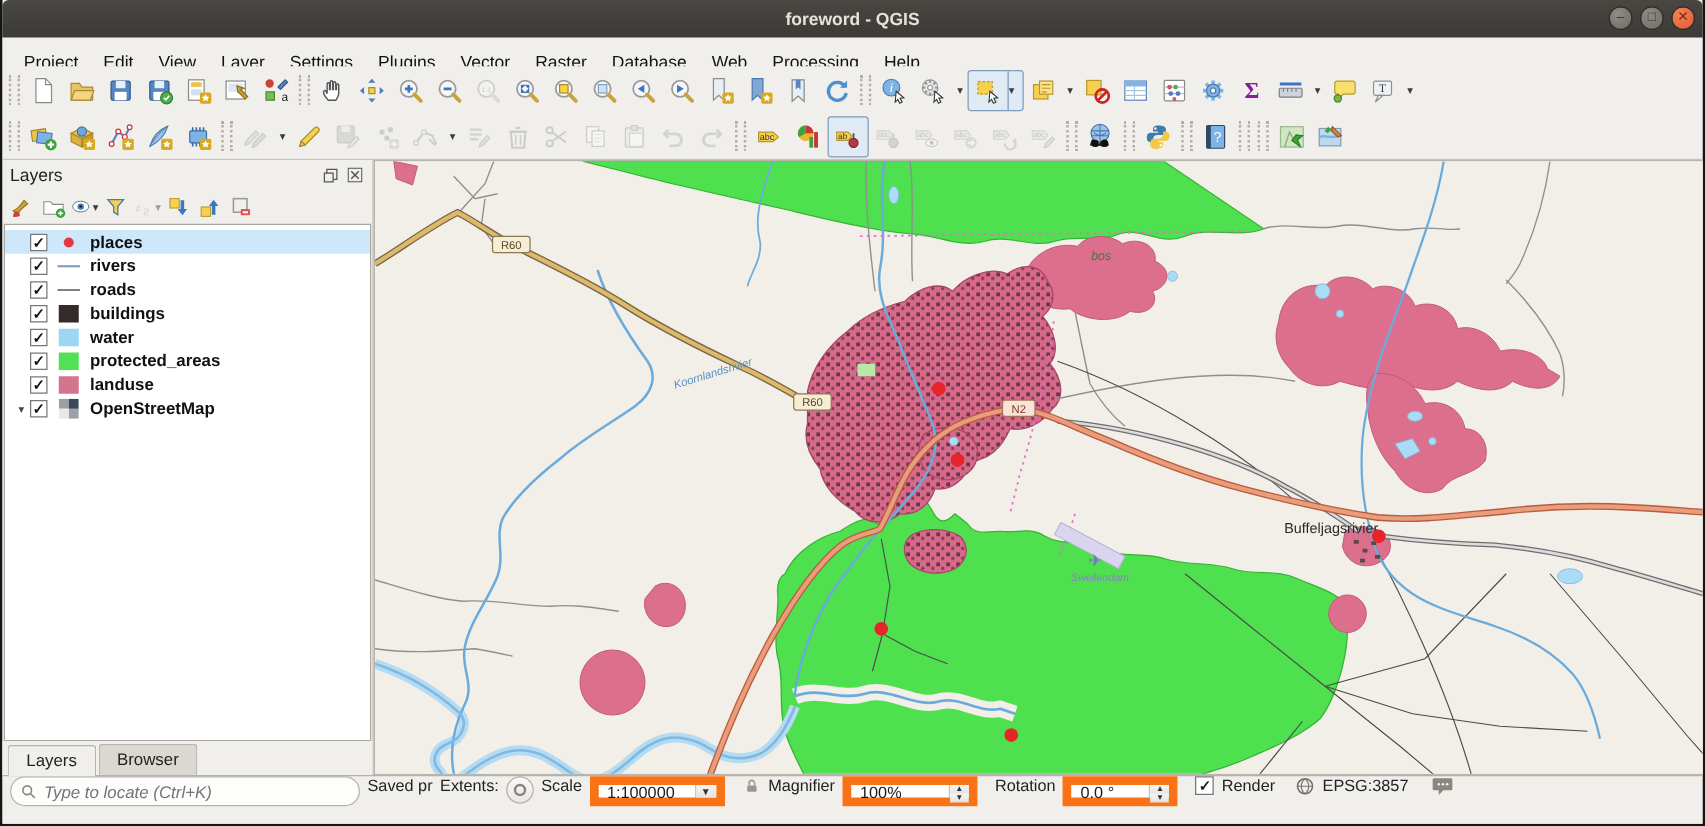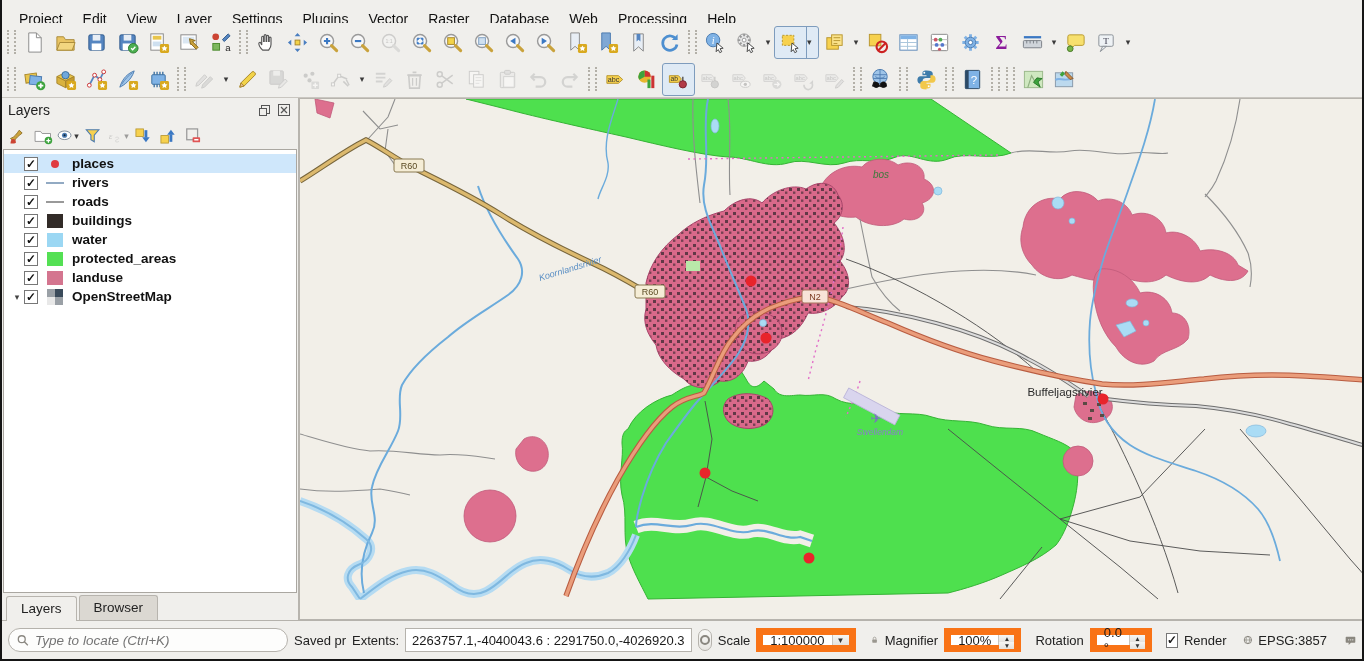--- a/index.html
+++ b/index.html
@@ -49,38 +49,46 @@
   .lrow.selected { background:#cfe7fb; }
   .lrow.selected .lname { }
   .dock-tabs { height:27px; display:flex; align-items:flex-end; padding-left:4px; gap:2px; background:#f0efec; }
   .dtab { padding:4px 14px 5px; font-size:13.5px; border:1px solid #b7b4ae; border-bottom:none; border-radius:3px 3px 0 0; background:#dbd8d2; color:#222; }
   .dtab.active { background:#f0efec; position:relative; top:1px; }
 
   .canvas { flex:1; position:relative; border:1px solid #b7b4ae; border-right:none; background:#f2efe8; overflow:hidden; }
   .canvas svg { display:block; }
 
   
-  .statusbar { height:39px; flex:0 0 auto; display:flex; align-items:center; gap:6px; padding:17px 6px; background:#f0efec; border-top:1px solid #b5b2ac; font-size:13px; }
+  .statusbar { height:39px; flex:0 0 auto; display:flex; align-items:flex-start; gap:6px; padding:0 6px; background:#f0efec; border-top:1px solid #b5b2ac; font-size:13px; }
   .locate { width:280px; height:24px; border:1px solid #b5b2ac; border-radius:12px; background:#fdfdfc; display:flex; align-items:center; padding:0 8px; gap:6px; flex:0 0 auto; }
   .locate input { border:none; outline:none; background:transparent; font-style:italic; color:#9a9791; font-size:13.5px; width:100%; font-family:"Liberation Sans",sans-serif; }
   .sb-label { color:#222; white-space:nowrap; }
   .sb-field { height:24px; border:1px solid #b5b2ac; background:#fff; display:flex; align-items:center; padding:0 6px; white-space:nowrap; }
   .roundbtn { width:22px; height:22px; border:1px solid #b5b2ac; border-radius:11px; background:linear-gradient(#fafaf8,#e8e6e2); display:flex; align-items:center; justify-content:center; }
   .combo,.spin { height:24px; border:7px solid #f97316; background:#fff; display:flex; align-items:center; }
   .combo .val,.spin .val { padding:0 7px; }
   .combo .arrow { width:17px; align-self:stretch; border-left:1px solid #c8c5bf; background:linear-gradient(#f6f5f3,#e4e2de); display:flex; align-items:center; justify-content:center; font-size:8px; color:#333; }
   .spin .arrows { width:16px; align-self:stretch; border-left:1px solid #c8c5bf; display:flex; flex-direction:column; }
   .spin .arrows span { flex:1; display:flex; align-items:center; justify-content:center; font-size:6.5px; color:#333; background:linear-gradient(#f6f5f3,#e4e2de); }
   .sb-check { width:15px; height:15px; border:1px solid #777; background:#fff; display:flex; align-items:center; justify-content:center; font-size:12px; font-weight:bold; }
 </style>
 </head>
 <body>
 
 <div class="window">
 
+  <div class="titlebar">
+    <span class="title-text">foreword - QGIS</span>
+    <div class="winbtns">
+      <div class="wbtn">–</div>
+      <div class="wbtn">□</div>
+      <div class="wbtn close">✕</div>
+    </div>
+  </div>
 
   <div class="menubar">
       <span class="menu-item">Pro<u>j</u>ect</span>
       <span class="menu-item"><u>E</u>dit</span>
       <span class="menu-item"><u>V</u>iew</span>
       <span class="menu-item"><u>L</u>ayer</span>
       <span class="menu-item"><u>S</u>ettings</span>
       <span class="menu-item"><u>P</u>lugins</span>
       <span class="menu-item">Vect<u>o</u>r</span>
       <span class="menu-item"><u>R</u>aster</span>
@@ -1007,21 +1015,20 @@
   <div class="statusbar">
     <div class="locate">
       <svg width="13" height="13" viewBox="0 0 14 14">
           <circle cx="5.5" cy="5.5" r="4" fill="none" stroke="#8a8780" stroke-width="1.5"></circle>
           <line x1="8.5" y1="8.5" x2="12.5" y2="12.5" stroke="#8a8780" stroke-width="1.5"></line>
         </svg>
       <input placeholder="Type to locate (Ctrl+K)" style="">
     </div>
     <span class="sb-label">Saved pr</span>
     <span class="sb-label">Extents:</span>
-    <div class="sb-field">2263757.1,-4040043.6 : 2291750.0,-4026920.3</div>
     <div class="roundbtn">
       <svg width="12" height="12" viewBox="0 0 12 12">
           <circle cx="6" cy="6" r="4" fill="none" stroke="#8a8780" stroke-width="2"></circle>
         </svg>
     </div>
     <span class="sb-label">Scale</span>
     <div class="combo" style="width:108px;">
       <span class="val" style="flex:1;">1:100000</span>
         <span class="arrow">▼</span>
     </div>

